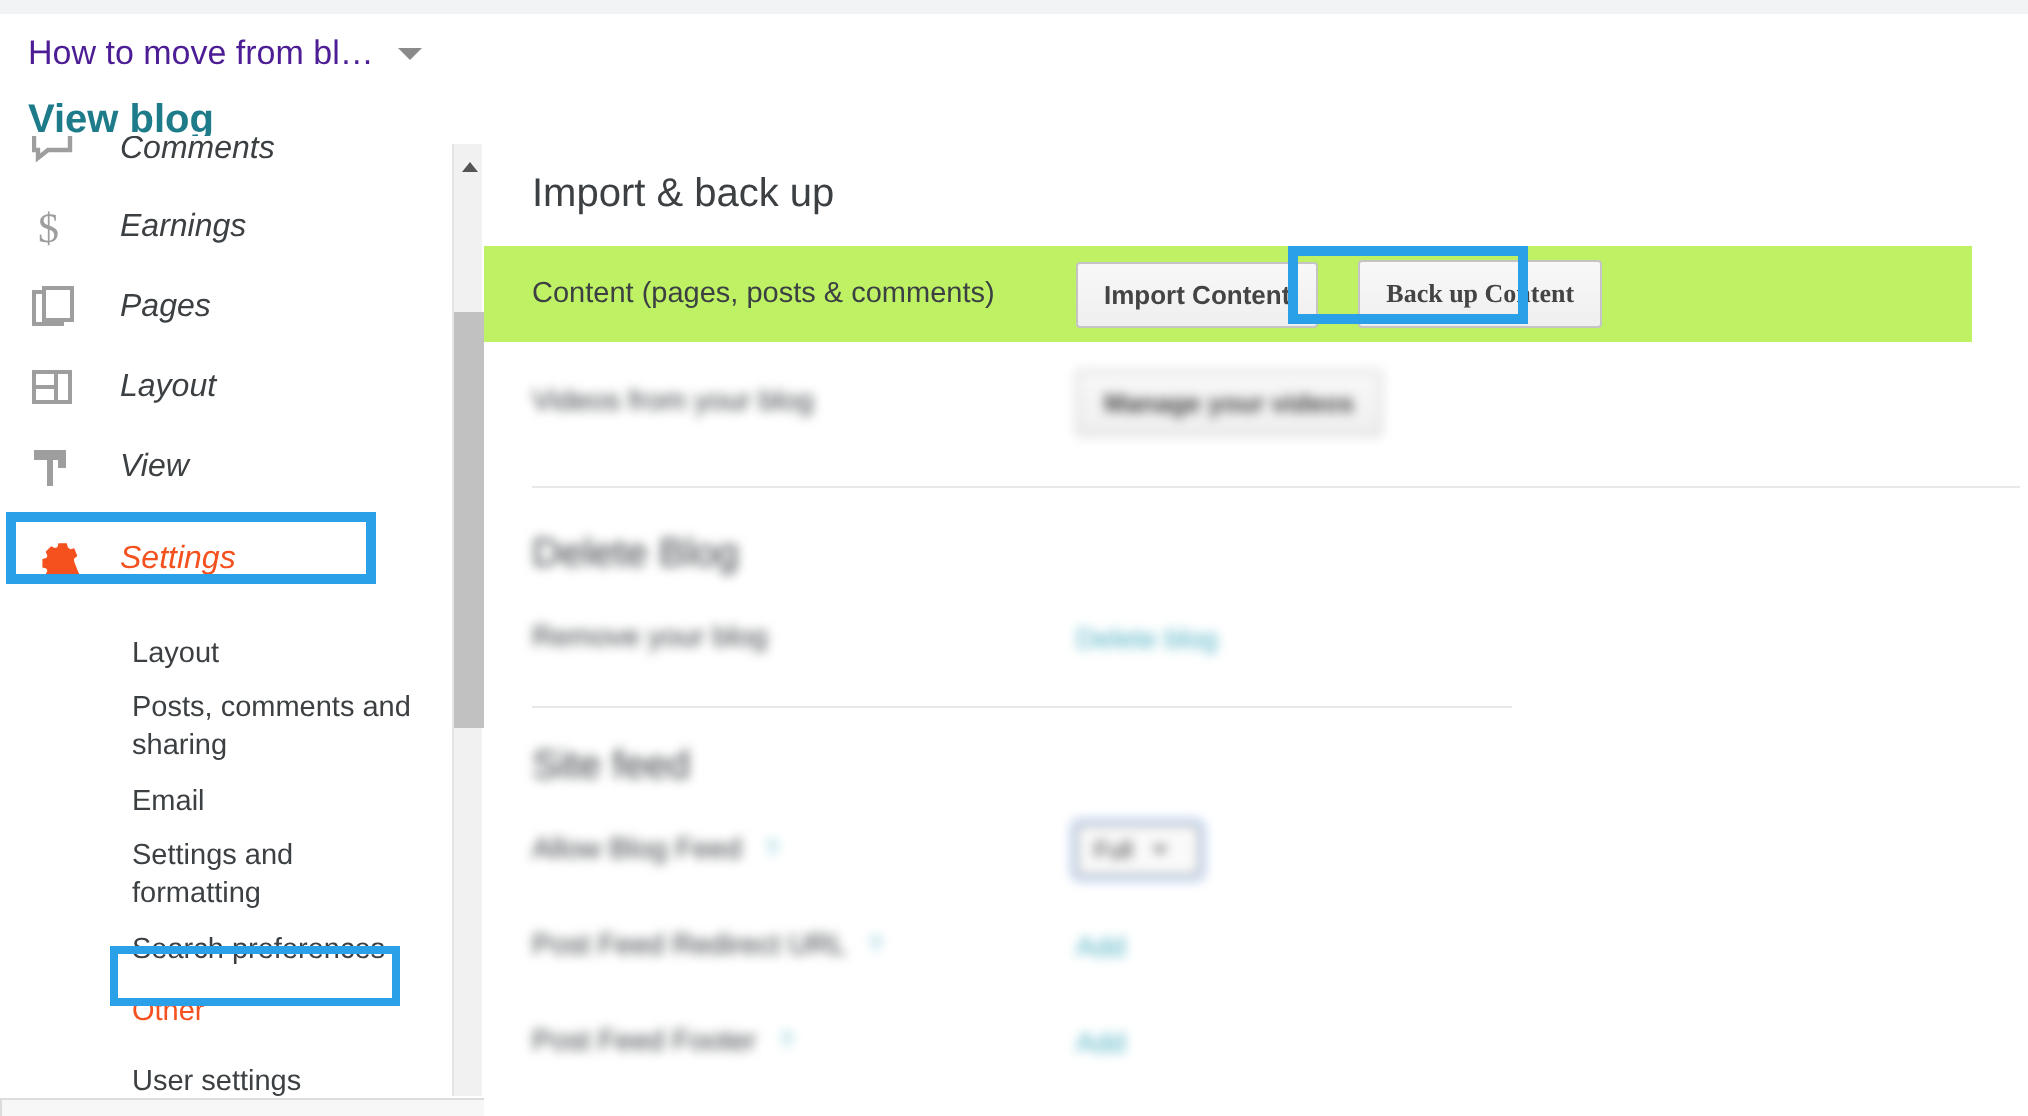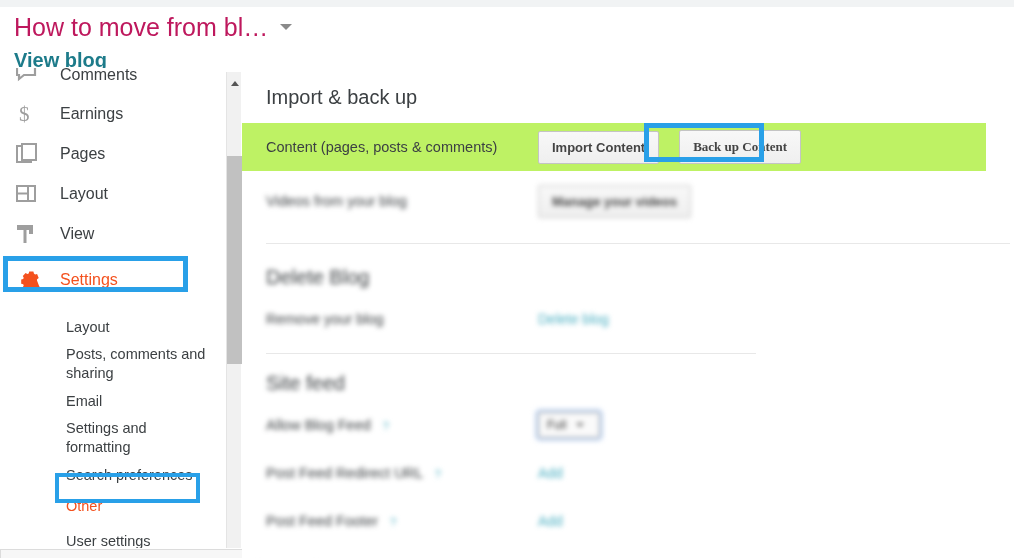--- a/index.html
+++ b/index.html
@@ -28,22 +28,22 @@
   .blog-header {
     position: absolute;
     top: 14px; left: 14px;
     width: 230px;
   }
   .blog-title-row {
     display: flex;
     align-items: center;
   }
   .blog-title {
-    font-size: 25px;
-    color: #be185d;
+    font-size: 17px;
+    color: #4c1d95;
     line-height: 26px;
     white-space: nowrap;
   }
   .caret-down {
     margin-left: 12px;
     width: 0; height: 0;
     border-left: 6px solid transparent;
     border-right: 6px solid transparent;
     border-top: 6px solid #8a8a8a;
   }
@@ -79,20 +79,21 @@
     margin-right: 16px;
     flex: 0 0 28px;
     display: flex;
     align-items: center;
     justify-content: flex-start;
   }
   .nav-label {
     font-size: 16px;
     color: #3c4043;
     white-space: nowrap;
+    font-style: italic;
   }
   .nav-item.partial {
     height: 22px;
     align-items: flex-end;
     overflow: hidden;
   }
   .nav-item.active .nav-label { color: #f4511e; }
 
   
   .subnav-item {

